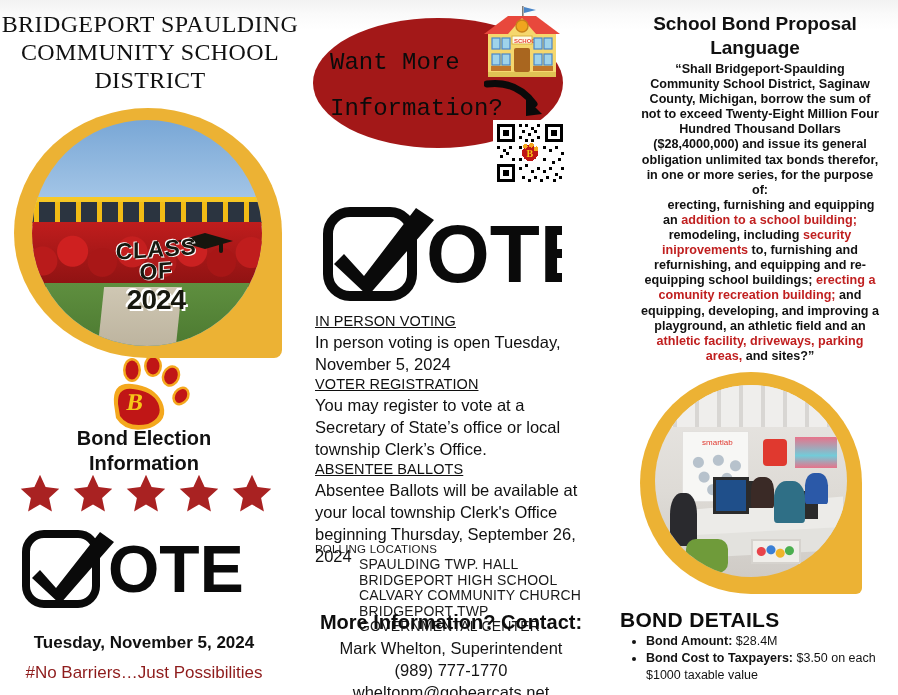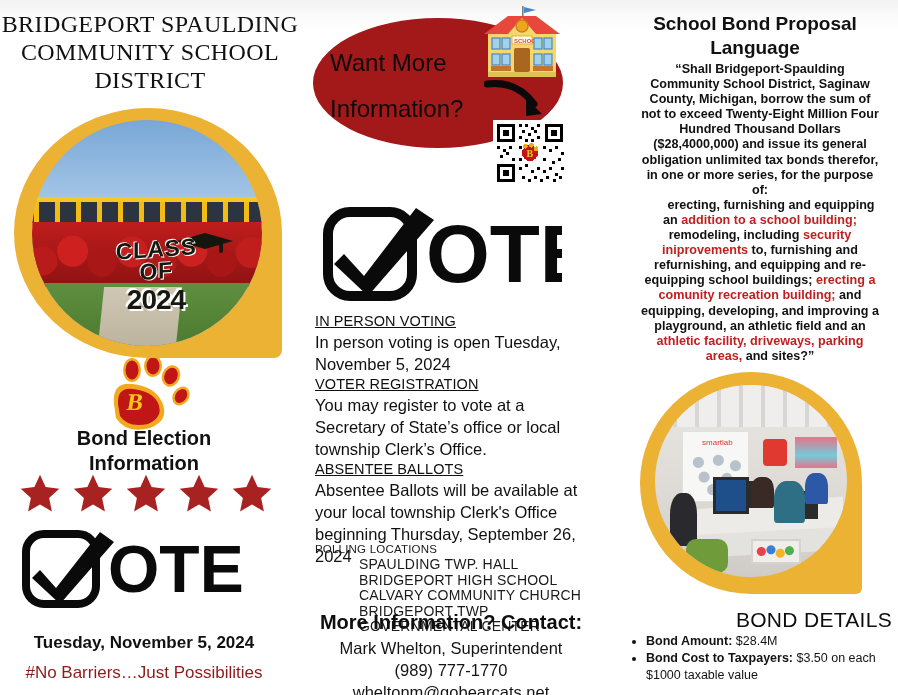--- a/index.html
+++ b/index.html
@@ -83,21 +83,21 @@
     font-size:17px;font-weight:normal;color:#8E1B1B;
   }
 
   
   #ellipse{
     left:313px;top:18px;width:250px;height:130px;
     background:#A31818;border-radius:50%;
   }
   #want-more{
     left:330px;top:40px;width:215px;
-    font-family:Liberation Sans, sans-serif;
+    font-family:Liberation Mono, monospace;
     font-size:24px;line-height:46px;color:#0b0b0b;text-align:left;
   }
   #school-emoji{left:478px;top:4px;width:88px;height:76px;}
   #arrow{left:484px;top:78px;width:68px;height:42px;}
   #qr{left:493px;top:120px;width:74px;height:66px;}
 
   #vote-mid{left:322px;top:206px;width:240px;height:96px;}
 
   #mid-text{left:315px;top:312px;width:272px;color:#101010;}
   #mid-text .hd{font-size:14.5px;font-weight:normal;text-decoration:underline;
@@ -155,22 +155,22 @@
   #photo-2 .p4{position:absolute;left:78%;top:46%;width:12%;height:16%;background:#2b59a8;border-radius:40% 40% 10% 10%;}
   #photo-2 .chair{position:absolute;left:16%;top:80%;width:22%;height:18%;background:#6f9b3a;border-radius:10px;}
   #photo-2 .bin{position:absolute;left:50%;top:80%;width:24%;height:11%;background:#f0eeea;border:2px solid #d6d3ce;}
   #photo-2 .bin .bits{position:absolute;inset:2px;
     background:
       radial-gradient(circle at 15% 50%, #e8434a 0 4px, transparent 5px),
       radial-gradient(circle at 38% 40%, #3a7fd5 0 4px, transparent 5px),
       radial-gradient(circle at 60% 60%, #f0b429 0 4px, transparent 5px),
       radial-gradient(circle at 82% 45%, #4caf50 0 4px, transparent 5px);}
 
-  #bond-details-head{left:620px;top:608px;width:272px;text-align:right;
-    font-size:21px;font-weight:normal;letter-spacing:0.3px;color:#0d0d0d;}
+  #bond-details-head{left:620px;top:608px;width:272px;text-align:left;
+    font-size:21px;font-weight:bold;letter-spacing:0.3px;color:#0d0d0d;}
   #bond-list{left:628px;top:633px;width:262px;font-size:12.5px;line-height:17px;color:#131313;
     margin:0;padding-left:18px;}
   #bond-list li{margin:0;padding:0;}
   #bond-list b{font-weight:bold;}
 </style>
 </head>
 <body>
 
 <div id="page">
 

